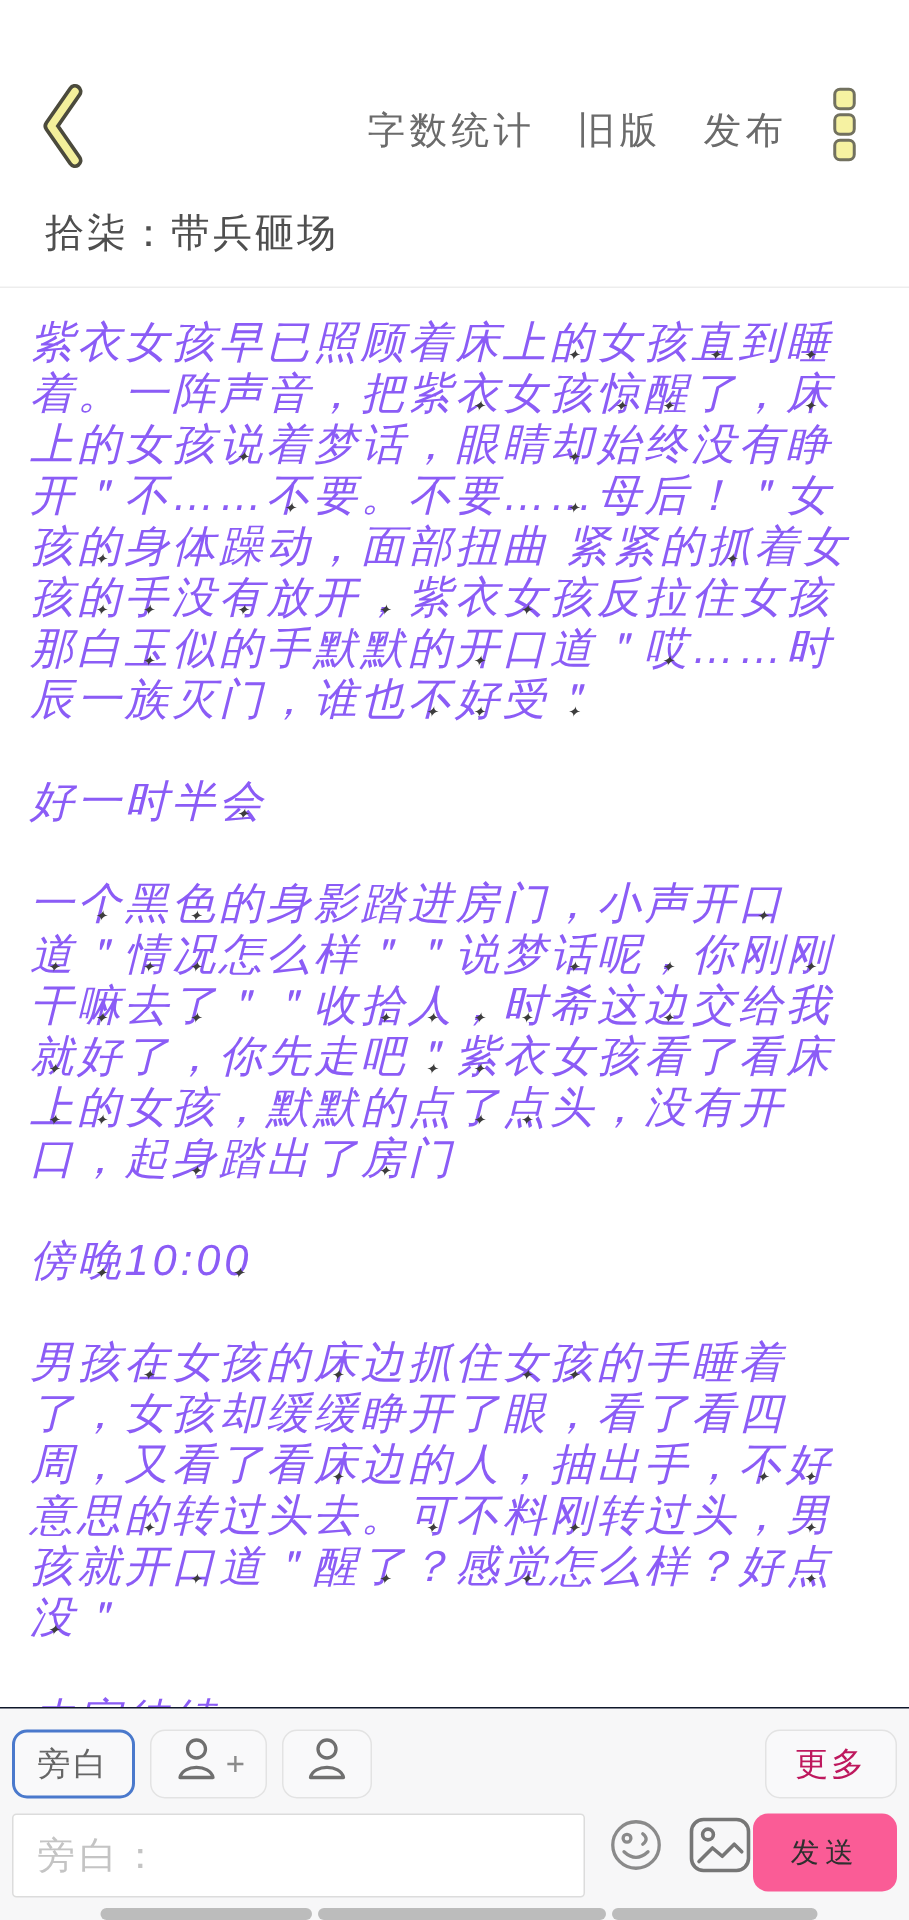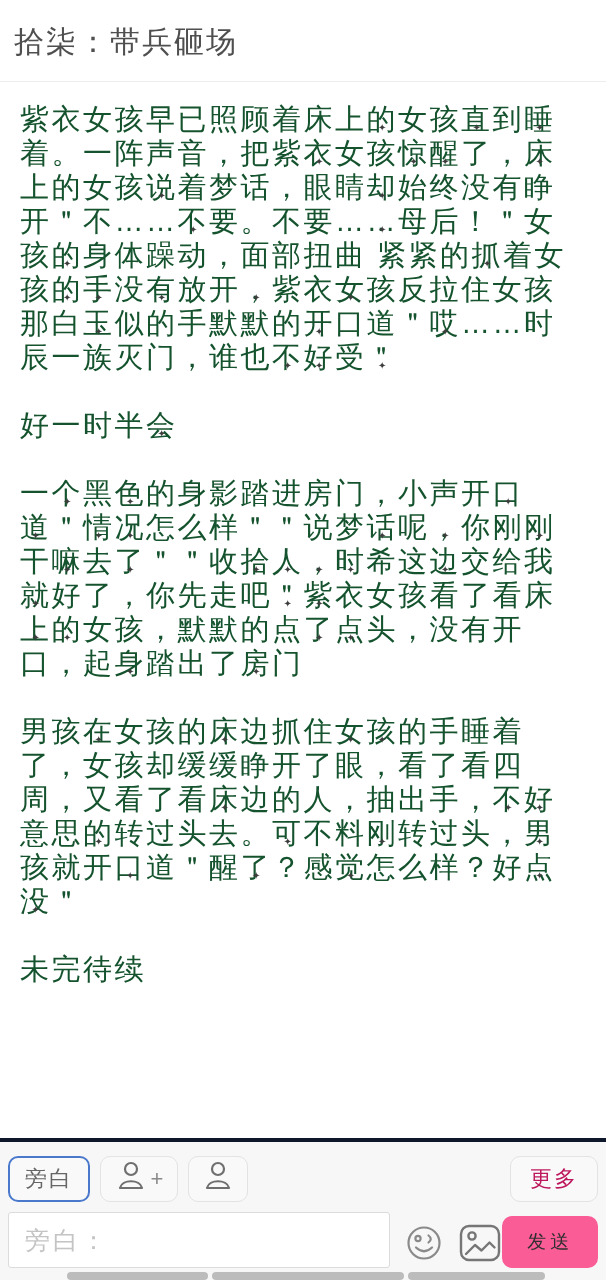--- a/index.html
+++ b/index.html
@@ -8,71 +8,98 @@
     font-family:"Liberation Sans",sans-serif;color:#545454;margin:0 auto;
   }
   
   .topbar{display:flex;align-items:center;padding:56px 34px 0 26px;height:60px;}
   .backbtn{width:34px;height:58px;display:flex;align-items:center;cursor:pointer;}
   .nav{margin-left:auto;display:flex;align-items:center;gap:28px;
        font-size:25px;letter-spacing:3px;color:#6b6b6b;}
   .nav .navitem{cursor:pointer;white-space:nowrap;}
   .dotsbtn{margin-left:30px;display:flex;align-items:center;cursor:pointer;}
   
-  .titlerow{margin-top:16px;padding:6px 14px 18px;font-size:30px;letter-spacing:2px;
+  .titlerow{margin-top:16px;padding:6px 30px 18px;font-size:26px;letter-spacing:2px;
             color:#4f4f4f;border-bottom:1px solid #ededed;}
   
   .content{padding:20px 20px 0;font-size:29px;line-height:34px;letter-spacing:2.5px;
-           color:#14532d;}
+           color:#8b5cf6;font-style:italic;}
   .content p{margin:0 0 34px 0;}
   .ch{position:relative;}
   .sp::after{content:"✦";position:absolute;left:50%;bottom:-10px;transform:translateX(-50%);
              font-size:10px;letter-spacing:0;color:#3d3d3d;}
   
   .composer{position:absolute;left:0;right:0;bottom:0;height:142px;box-sizing:border-box;
-            background:#f7f7f8;border-top:4px solid #0f172a;padding:14px 8px 0;}
+            background:#f7f7f8;border-top:1px solid #0f172a;padding:14px 8px 0;}
   .roles{display:flex;align-items:center;}
   .rbtn{height:46px;box-sizing:border-box;border:1px solid #e3e3e3;border-radius:10px;
         background:#f9f9fa;display:flex;align-items:center;justify-content:center;
         font-size:22px;letter-spacing:2px;color:#666;cursor:pointer;}
   .rbtn+.rbtn{margin-left:10px;}
   .rbtn.active{border:2px solid #4a79cc;}
   .rbtn.narrator{width:82px;}
   .rbtn.personadd{width:78px;gap:2px;}
   .rbtn.person{width:60px;}
   .rbtn.more{width:88px;margin-left:auto;color:#be185d;}
   .plus{font-size:22px;color:#8a8a8a;line-height:1;}
-  .inputrow{margin-top:10px;display:flex;align-items:flex-end;}
+  .inputrow{margin-top:10px;display:flex;align-items:flex-start;}
   .msg{width:384px;height:56px;box-sizing:border-box;border:1px solid #dcdcdc;border-radius:3px;
        background:#fff;padding:0 16px;font-size:25px;letter-spacing:3px;color:#555;
        font-family:"Liberation Sans",sans-serif;outline:none;}
   .msg::placeholder{color:#c4c4c4;}
   .iconbtn{margin-left:13px;display:flex;align-items:center;cursor:pointer;}
   .send{margin-left:auto;width:96px;height:52px;border:none;border-radius:10px;
         background:#fa5c96;color:#2f2f2f;font-size:19px;letter-spacing:4px;
         display:flex;align-items:center;justify-content:center;cursor:pointer;
         font-family:"Liberation Sans",sans-serif;}
   
   .kbars i{position:absolute;bottom:0;height:8px;background:#bcbcbc;border-radius:4px;display:block;}
   .kbars .b1{left:67px;width:141px;}
   .kbars .b2{left:212px;width:192px;}
   .kbars .b3{left:408px;width:137px;}
 </style>
 </head>
 <body>
 
 <div class="screen">
 
+  <div class="topbar">
+    <div class="backbtn">
+      <span>
+        <svg width="30" height="58" viewBox="0 0 30 58">
+          <path d="M24 6 L8 29 L24 52" fill="none" stroke="#4b4a3c" stroke-width="10" stroke-linecap="round" stroke-linejoin="round"></path>
+          <path d="M24 6 L8 29 L24 52" fill="none" stroke="#f3ef9b" stroke-width="5" stroke-linecap="round" stroke-linejoin="round"></path>
+        </svg>
+      </span>
+    </div>
+    <div class="nav">
+      <span class="navitem">字数统计</span>
+      <span class="navitem">旧版</span>
+      <span class="navitem">发布</span>
+    </div>
+    <div class="dotsbtn">
+      <span>
+        <svg width="17" height="51" viewBox="0 0 17 51">
+          <g fill="#f6f2a2" stroke="#72715f" stroke-width="2">
+            <rect x="1.5" y="1.5" width="13" height="13" rx="3.5"></rect>
+            <rect x="1.5" y="18.5" width="13" height="13" rx="3.5"></rect>
+            <rect x="1.5" y="35.5" width="13" height="13" rx="3.5"></rect>
+          </g>
+        </svg>
+      </span>
+    </div>
+  </div>
 
   <div class="titlerow">拾柒：带兵砸场</div>
 
   <div class="content">
       <p><span class="ch">紫</span><span class="ch">衣</span><span class="ch">女</span><span class="ch">孩</span><span class="ch">早</span><span class="ch">已</span><span class="ch">照</span><span class="ch">顾</span><span class="ch">着</span><span class="ch">床</span><span class="ch">上</span><span class="ch sp">的</span><span class="ch">女</span><span class="ch">孩</span><span class="ch sp">直</span><span class="ch">到</span><span class="ch sp">睡</span><span class="ch">着</span><span class="ch">。</span><span class="ch">一</span><span class="ch">阵</span><span class="ch">声</span><span class="ch">音</span><span class="ch">，</span><span class="ch">把</span><span class="ch">紫</span><span class="ch sp">衣</span><span class="ch">女</span><span class="ch">孩</span><span class="ch sp">惊</span><span class="ch sp">醒</span><span class="ch">了</span><span class="ch">，</span><span class="ch sp">床</span><span class="ch">上</span><span class="ch">的</span><span class="ch">女</span><span class="ch">孩</span><span class="ch sp">说</span><span class="ch">着</span><span class="ch">梦</span><span class="ch">话</span><span class="ch">，</span><span class="ch">眼</span><span class="ch">睛</span><span class="ch sp">却</span><span class="ch">始</span><span class="ch">终</span><span class="ch">没</span><span class="ch">有</span><span class="ch">睁</span><span class="ch">开</span><span class="ch">＂</span><span class="ch">不</span><span class="ch">…</span><span class="ch">…</span><span class="ch sp">不</span><span class="ch">要</span><span class="ch">。</span><span class="ch">不</span><span class="ch">要</span><span class="ch">…</span><span class="ch sp">…</span><span class="ch">母</span><span class="ch">后</span><span class="ch">！</span><span class="ch">＂</span><span class="ch">女</span><span class="ch">孩</span><span class="ch sp">的</span><span class="ch">身</span><span class="ch">体</span><span class="ch">躁</span><span class="ch">动</span><span class="ch">，</span><span class="ch">面</span><span class="ch">部</span><span class="ch">扭</span><span class="ch">曲</span><span class="ch"> </span><span class="ch">紧</span><span class="ch">紧</span><span class="ch">的</span><span class="ch sp">抓</span><span class="ch">着</span><span class="ch">女</span><span class="ch">孩</span><span class="ch sp">的</span><span class="ch sp">手</span><span class="ch">没</span><span class="ch sp">有</span><span class="ch">放</span><span class="ch">开</span><span class="ch sp">，</span><span class="ch">紫</span><span class="ch">衣</span><span class="ch sp">女</span><span class="ch">孩</span><span class="ch">反</span><span class="ch">拉</span><span class="ch">住</span><span class="ch">女</span><span class="ch">孩</span><span class="ch">那</span><span class="ch">白</span><span class="ch sp">玉</span><span class="ch">似</span><span class="ch">的</span><span class="ch">手</span><span class="ch">默</span><span class="ch">默</span><span class="ch">的</span><span class="ch sp">开</span><span class="ch">口</span><span class="ch">道</span><span class="ch">＂</span><span class="ch sp">哎</span><span class="ch">…</span><span class="ch">…</span><span class="ch">时</span><span class="ch">辰</span><span class="ch">一</span><span class="ch">族</span><span class="ch">灭</span><span class="ch">门</span><span class="ch">，</span><span class="ch">谁</span><span class="ch">也</span><span class="ch sp">不</span><span class="ch sp">好</span><span class="ch">受</span><span class="ch sp">＂</span></p>
       <p><span class="ch">好</span><span class="ch">一</span><span class="ch">时</span><span class="ch">半</span><span class="ch sp">会</span></p>
       <p><span class="ch">一</span><span class="ch sp">个</span><span class="ch">黑</span><span class="ch sp">色</span><span class="ch">的</span><span class="ch">身</span><span class="ch">影</span><span class="ch">踏</span><span class="ch">进</span><span class="ch">房</span><span class="ch">门</span><span class="ch">，</span><span class="ch">小</span><span class="ch">声</span><span class="ch">开</span><span class="ch sp">口</span><br><span class="ch sp">道</span><span class="ch">＂</span><span class="ch sp">情</span><span class="ch sp">况</span><span class="ch">怎</span><span class="ch">么</span><span class="ch">样</span><span class="ch">＂</span><span class="ch">＂</span><span class="ch">说</span><span class="ch">梦</span><span class="ch sp">话</span><span class="ch">呢</span><span class="ch sp">，</span><span class="ch">你</span><span class="ch">刚</span><span class="ch sp">刚</span><span class="ch">干</span><span class="ch sp">嘛</span><span class="ch">去</span><span class="ch sp">了</span><span class="ch">＂</span><span class="ch">＂</span><span class="ch">收</span><span class="ch sp">拾</span><span class="ch sp">人</span><span class="ch sp">，</span><span class="ch sp">时</span><span class="ch">希</span><span class="ch">这</span><span class="ch sp">边</span><span class="ch">交</span><span class="ch">给</span><span class="ch">我</span><span class="ch sp">就</span><span class="ch">好</span><span class="ch">了</span><span class="ch">，</span><span class="ch">你</span><span class="ch">先</span><span class="ch">走</span><span class="ch">吧</span><span class="ch sp">＂</span><span class="ch sp">紫</span><span class="ch">衣</span><span class="ch">女</span><span class="ch">孩</span><span class="ch">看</span><span class="ch">了</span><span class="ch">看</span><span class="ch">床</span><span class="ch sp">上</span><span class="ch sp">的</span><span class="ch">女</span><span class="ch">孩</span><span class="ch">，</span><span class="ch">默</span><span class="ch">默</span><span class="ch">的</span><span class="ch">点</span><span class="ch sp">了</span><span class="ch sp">点</span><span class="ch">头</span><span class="ch">，</span><span class="ch">没</span><span class="ch">有</span><span class="ch">开</span><span class="ch">口</span><span class="ch">，</span><span class="ch">起</span><span class="ch sp">身</span><span class="ch">踏</span><span class="ch">出</span><span class="ch">了</span><span class="ch sp">房</span><span class="ch">门</span></p>
+      <p><span class="ch">傍</span><span class="ch sp">晚</span><span class="ch">1</span><span class="ch">0</span><span class="ch">:</span><span class="ch">0</span><span class="ch sp">0</span></p>
       <p><span class="ch">男</span><span class="ch">孩</span><span class="ch sp">在</span><span class="ch">女</span><span class="ch">孩</span><span class="ch">的</span><span class="ch sp">床</span><span class="ch">边</span><span class="ch">抓</span><span class="ch">住</span><span class="ch sp">女</span><span class="ch sp">孩</span><span class="ch">的</span><span class="ch">手</span><span class="ch">睡</span><span class="ch">着</span><span class="ch">了</span><span class="ch">，</span><span class="ch">女</span><span class="ch">孩</span><span class="ch">却</span><span class="ch">缓</span><span class="ch">缓</span><span class="ch">睁</span><span class="ch">开</span><span class="ch">了</span><span class="ch">眼</span><span class="ch">，</span><span class="ch">看</span><span class="ch">了</span><span class="ch">看</span><span class="ch">四</span><span class="ch">周</span><span class="ch">，</span><span class="ch">又</span><span class="ch">看</span><span class="ch">了</span><span class="ch">看</span><span class="ch sp">床</span><span class="ch">边</span><span class="ch">的</span><span class="ch">人</span><span class="ch">，</span><span class="ch">抽</span><span class="ch">出</span><span class="ch">手</span><span class="ch">，</span><span class="ch sp">不</span><span class="ch sp">好</span><span class="ch">意</span><span class="ch">思</span><span class="ch sp">的</span><span class="ch">转</span><span class="ch">过</span><span class="ch">头</span><span class="ch">去</span><span class="ch">。</span><span class="ch sp">可</span><span class="ch">不</span><span class="ch">料</span><span class="ch sp">刚</span><span class="ch">转</span><span class="ch">过</span><span class="ch">头</span><span class="ch">，</span><span class="ch sp">男</span><span class="ch">孩</span><span class="ch">就</span><span class="ch">开</span><span class="ch sp">口</span><span class="ch">道</span><span class="ch">＂</span><span class="ch">醒</span><span class="ch sp">了</span><span class="ch">？</span><span class="ch">感</span><span class="ch sp">觉</span><span class="ch">怎</span><span class="ch">么</span><span class="ch">样</span><span class="ch">？</span><span class="ch">好</span><span class="ch sp">点</span><span class="ch sp">没</span><span class="ch">＂</span></p>
       <p><span class="ch">未</span><span class="ch">完</span><span class="ch">待</span><span class="ch">续</span></p>
     </div>
 
   <div class="composer">
     <div class="roles">
       <div class="rbtn narrator active">
         <span>旁白</span>
       </div>
       <div class="rbtn personadd">

